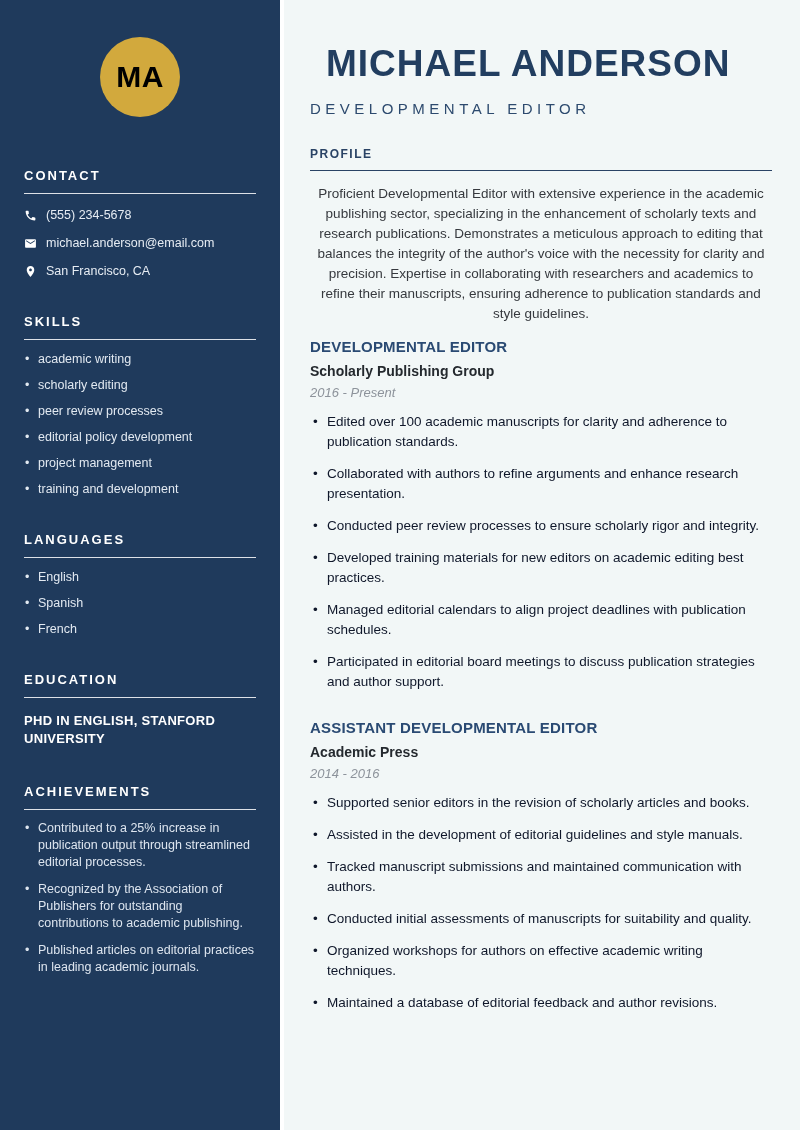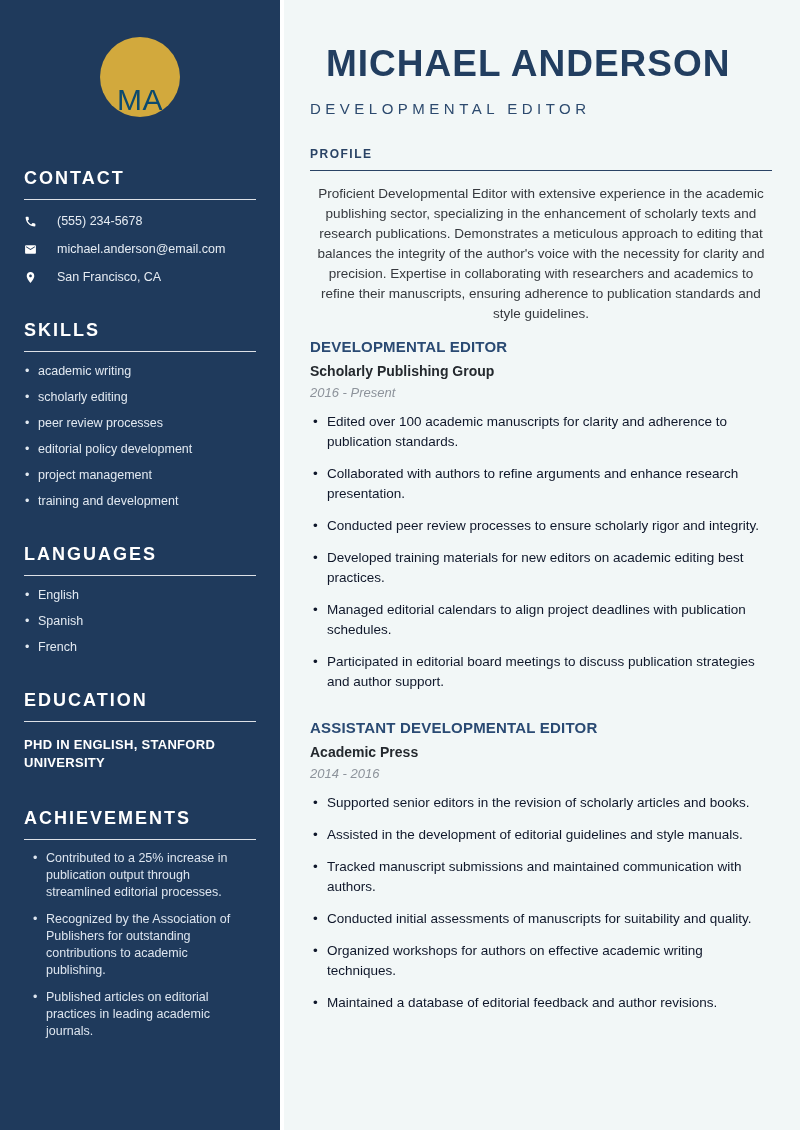--- a/index.html
+++ b/index.html
@@ -12,47 +12,47 @@
 
   
   .sidebar {
     width:284px; min-width:284px; box-sizing:border-box;
     background:#1f3a5c; border-right:4px solid #ffffff;
     padding:37px 24px 0 24px; color:#ffffff;
   }
   .avatar {
     width:80px; height:80px; border-radius:50%;
     background:#d2a93d; margin:0 auto;
-    display:flex; align-items:flex-end; justify-content:center;
-    font-size:30px; font-weight:400; color:#0c4a6e; letter-spacing:.5px;
+    display:flex; align-items:center; justify-content:center;
+    font-size:30px; font-weight:700; color:#000000; letter-spacing:.5px;
   }
   .side-h {
-    margin:0; font-size:18px; font-weight:700; letter-spacing:2px;
+    margin:0; font-size:13px; font-weight:700; letter-spacing:2px;
     color:#ffffff; padding-bottom:10px;
     border-bottom:1.5px solid rgba(255,255,255,.85);
   }
   .sec-contact { margin-top:51px; }
   .sec { margin-top:36px; }
   .contact-row {
-    display:flex; align-items:center; gap:20px;
+    display:flex; align-items:center; gap:9px;
     margin-top:14px; font-size:12.5px; color:#e6ecf3;
   }
   .cicon { width:13px; height:13px; display:inline-flex; flex-shrink:0; }
   .cicon svg { width:13px; height:13px; fill:#ffffff; }
   .side-list { list-style:none; margin:4px 0 0; padding:0; }
   .side-list li {
     position:relative; padding-left:14px; margin-top:13px;
     font-size:12.5px; line-height:13px; color:#e2e9f1;
   }
   .side-list li::before { content:"•"; position:absolute; left:1px; top:0; }
   .degree {
     margin:14px 0 0; font-size:13px; font-weight:700;
     line-height:18px; letter-spacing:.3px; color:#ffffff;
   }
-  .ach-list { list-style:none; margin:7px 8px 0; padding:0; }
+  .ach-list { list-style:none; margin:7px 0 0; padding:0; }
   .ach-list li {
     position:relative; padding-left:14px; margin-top:10px;
     font-size:12.5px; line-height:17px; color:#dde5ef;
   }
   .ach-list li::before { content:"•"; position:absolute; left:1px; top:0; }
 
   
   .content { flex:1; box-sizing:border-box; padding:28px 28px 0 26px; }
   .name {
     margin:16px; font-size:37px; font-weight:700;

